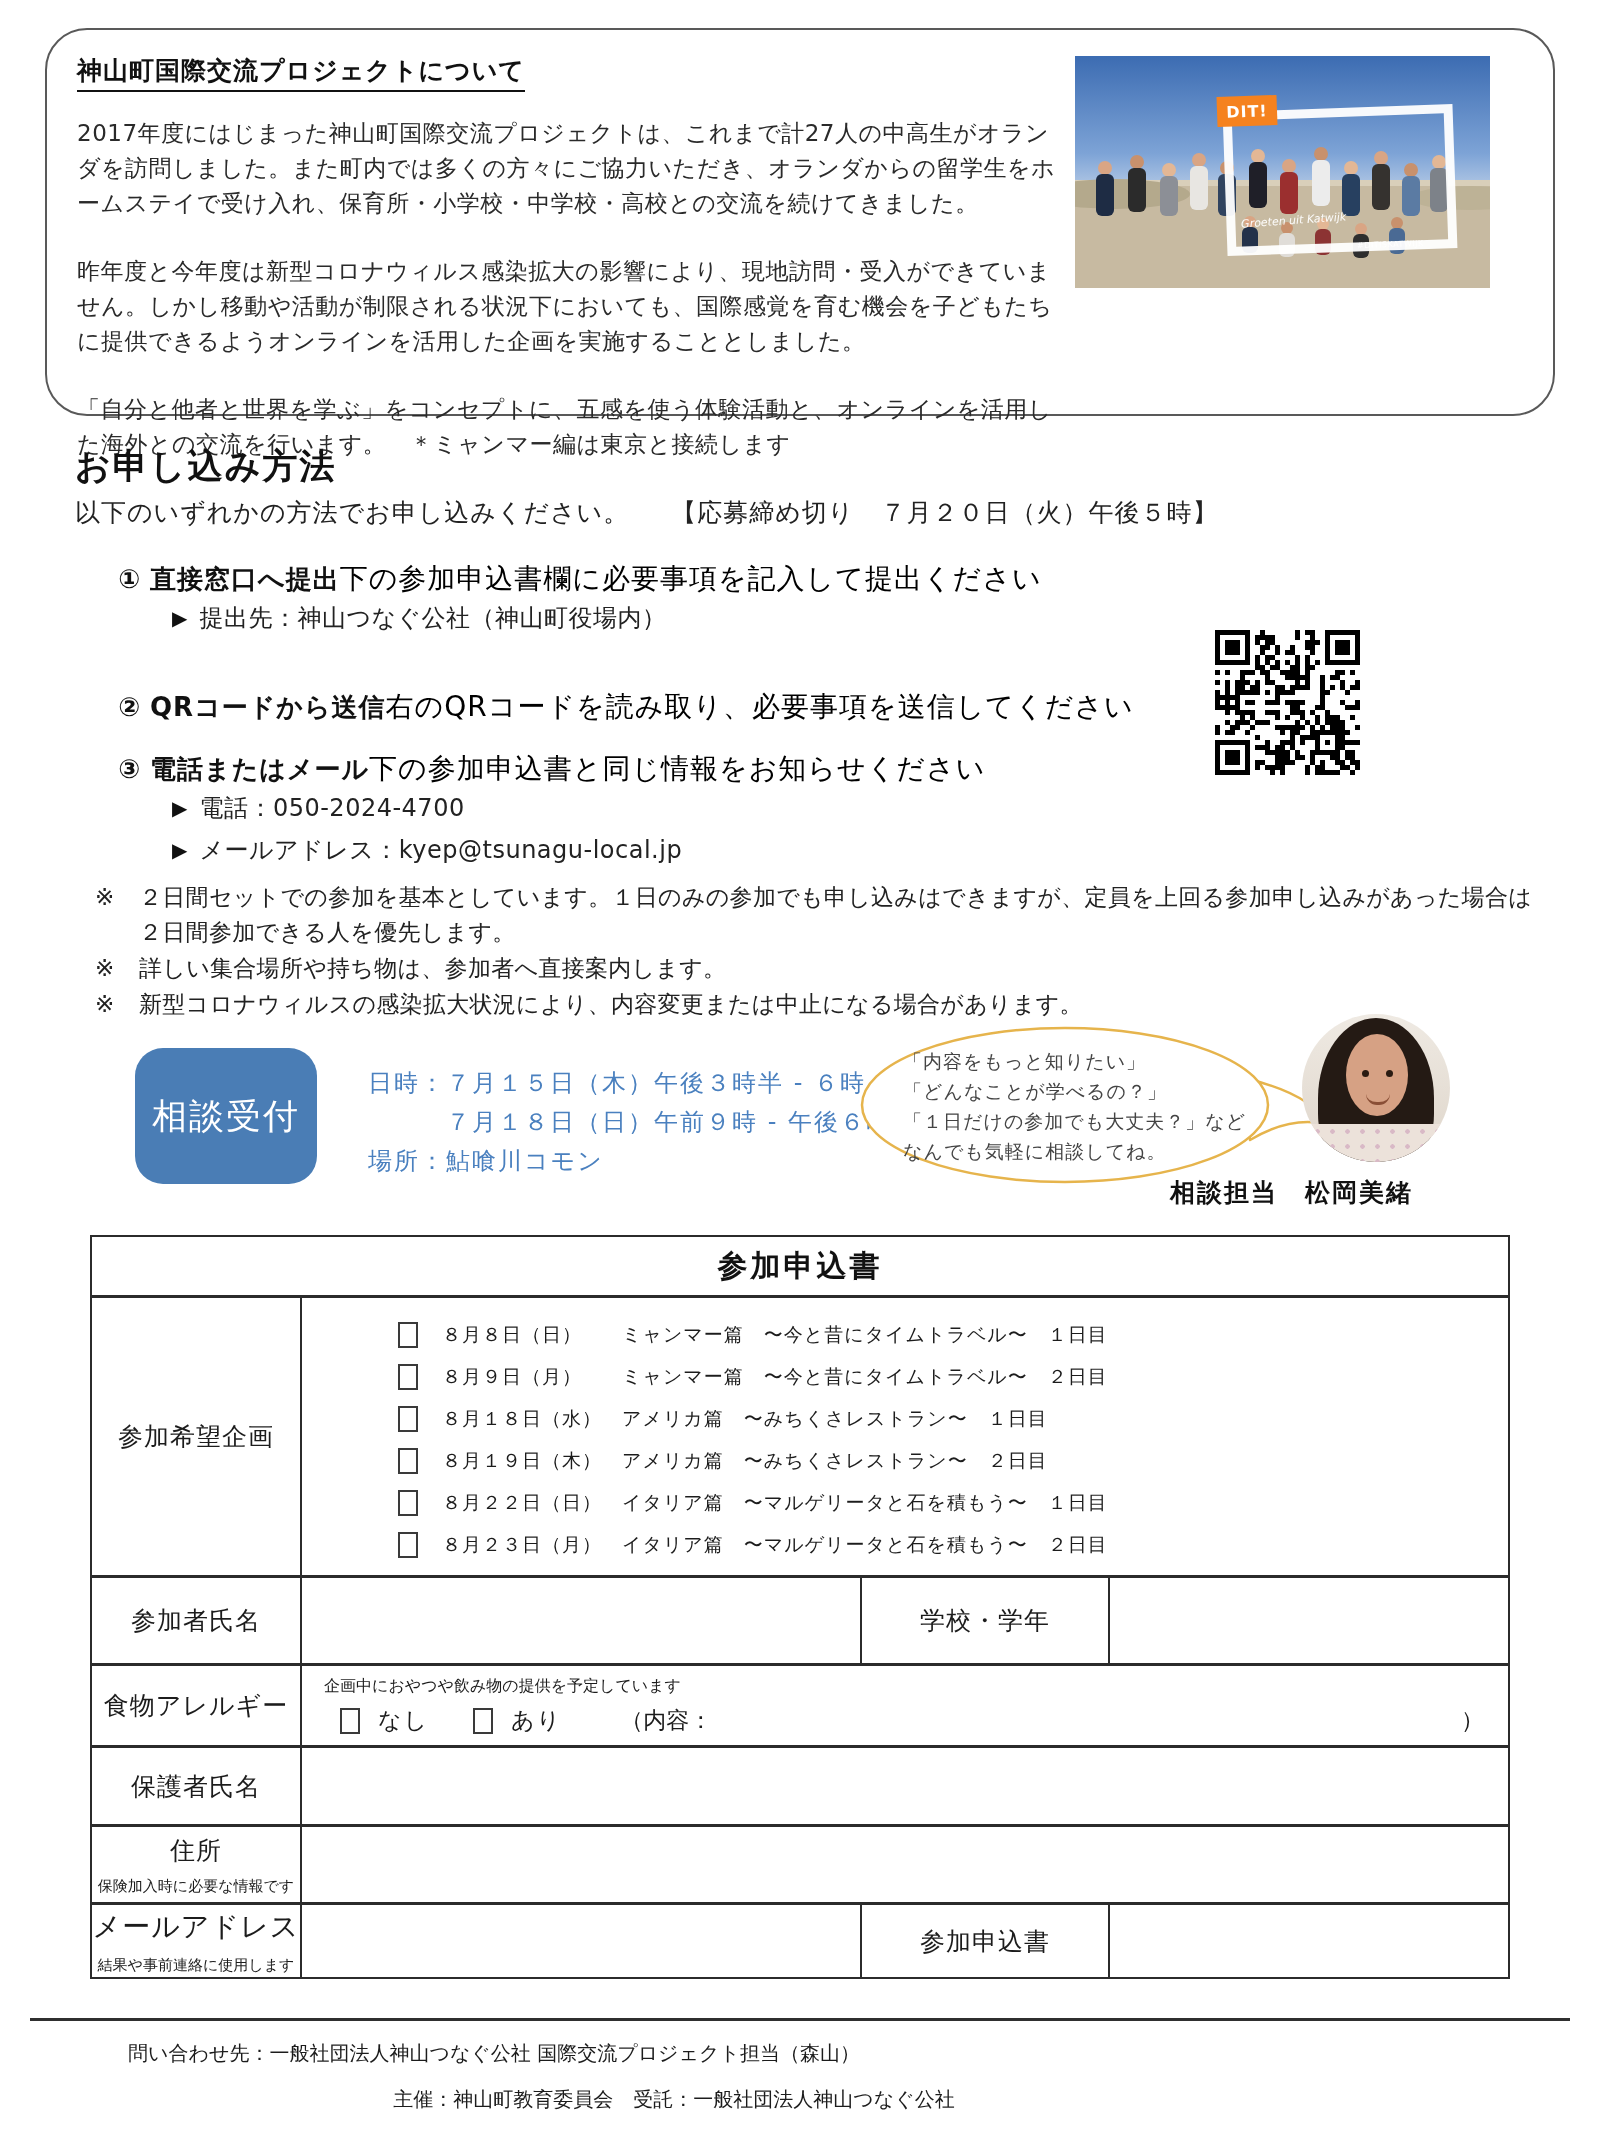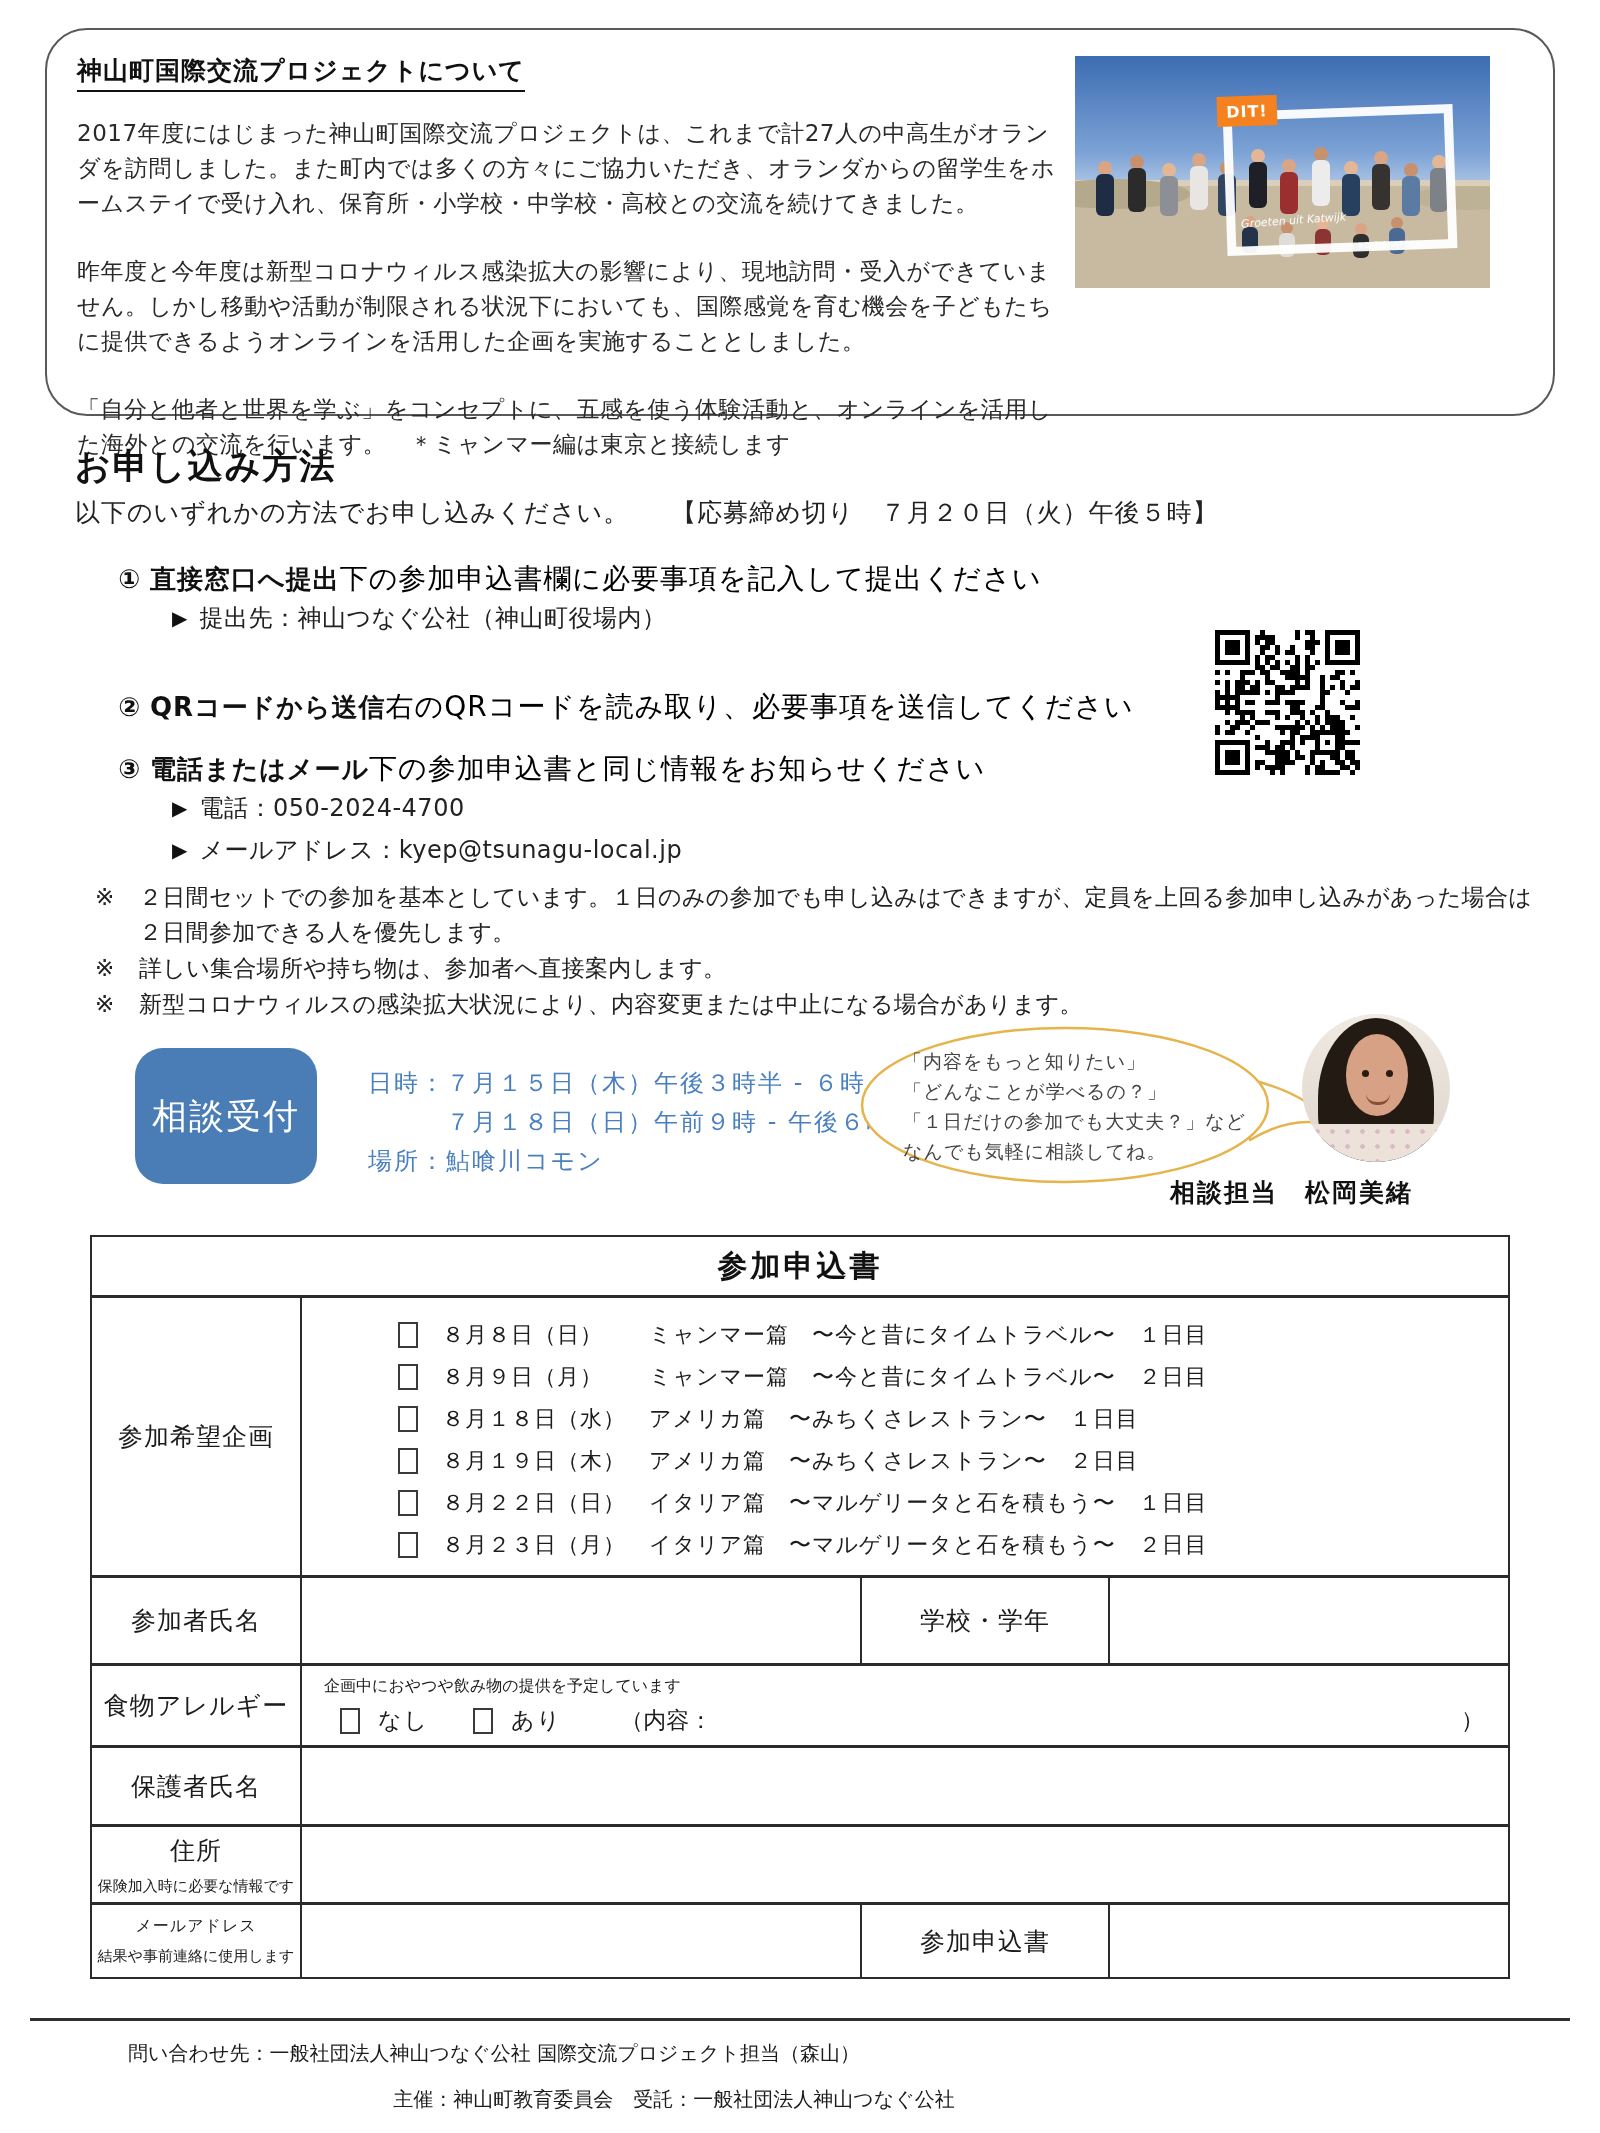--- a/index.html
+++ b/index.html
@@ -80,21 +80,21 @@
   .label-cell { width:210px; flex:none; border-right:2px solid #2b2b2b; display:flex;
     flex-direction:column; align-items:center; justify-content:center; }
   .label-main { font-size:25px; color:#1c1c1c; letter-spacing:1px; }
   .label-small { font-size:15px; color:#1c1c1c; margin-top:10px; }
   .content-cell { flex:1; position:relative; }
 
   .row-programs { height:280px; }
   .programs-list { padding:16px 0 0 96px; }
   .program-line { display:flex; align-items:center; height:42px; }
   .checkbox { width:20px; height:26px; border:2px solid #3a3a3a; background:#fff; flex:none; }
-  .program-text { font-size:22px; color:#1c1c1c; margin-left:24px; letter-spacing:1px; }
+  .program-text { font-size:19px; color:#1c1c1c; margin-left:24px; letter-spacing:1px; }
 
   .row-participant { height:88px; }
   .name-field { width:558px; flex:none; }
   .mid-label { width:250px; flex:none; border-left:2px solid #2b2b2b; border-right:2px solid #2b2b2b;
     display:flex; align-items:center; justify-content:center; }
   .end-field { flex:1; }
 
   .row-allergy { height:82px; }
   .allergy-note { font-size:16px; color:#1c1c1c; padding:10px 0 0 22px; }
   .allergy-line { display:flex; align-items:center; margin:8px 0 0 38px; padding-right:24px; }
@@ -753,21 +753,21 @@
     <div class="f-row row-address">
       <div class="label-cell">
         <span class="label-main">住所</span>
         <span class="label-small">保険加入時に必要な情報です</span>
       </div>
       <div class="content-cell"></div>
     </div>
 
     <div class="f-row row-email">
       <div class="label-cell">
-        <span class="label-main" style="font-size:16px;">メールアドレス</span>
+        <span class="label-main" style="font-size:28px;">メールアドレス</span>
         <span class="label-small">結果や事前連絡に使用します</span>
       </div>
       <div class="content-cell name-field"></div>
       <div class="mid-label">
         <span class="label-main">参加申込書</span>
       </div>
       <div class="content-cell end-field"></div>
     </div>
 
   </div>

